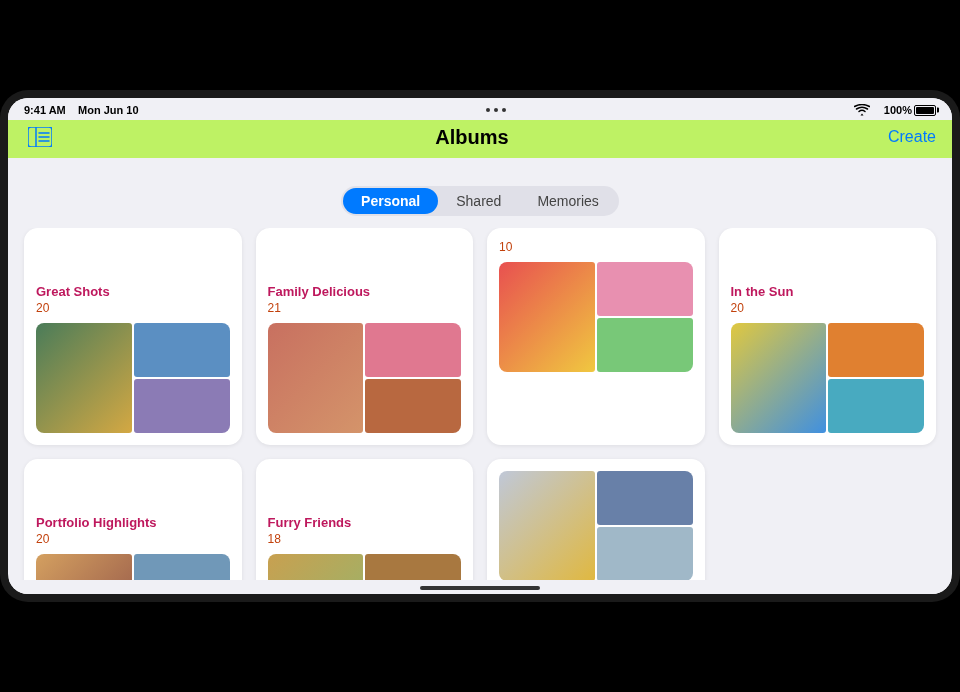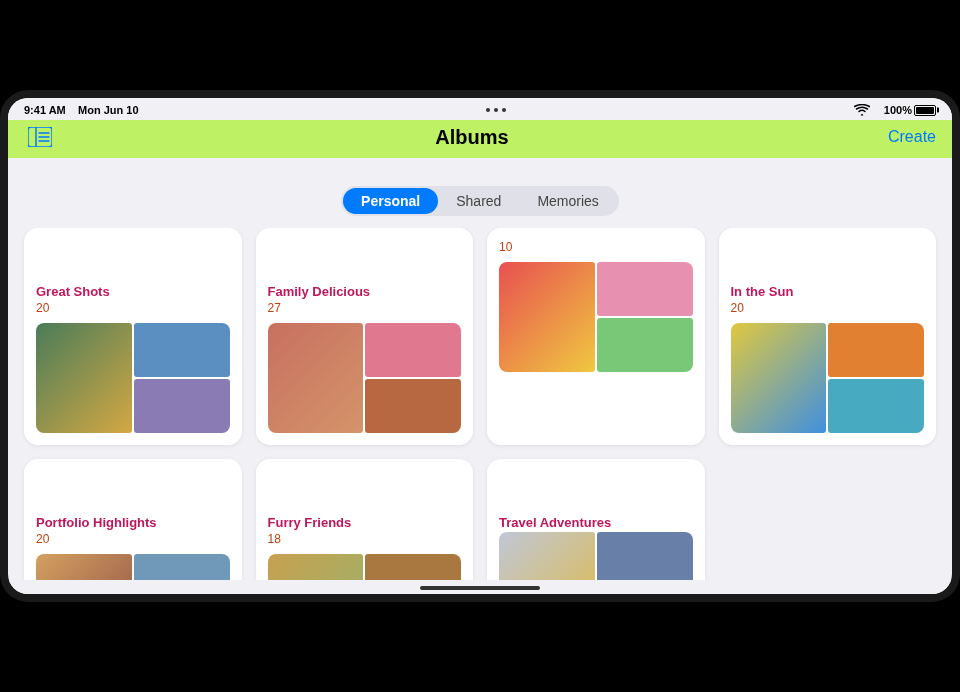--- a/index.html
+++ b/index.html
@@ -307,21 +307,21 @@
             <div class="album-title">Great Shots</div>
             <div class="album-count">20</div>
             <div class="album-photos" style="display: grid; grid-template-columns: 1fr 1fr; grid-template-rows: 1fr 1fr; gap: 2px; border-radius: 8px; overflow: hidden; height: 110px;">
               <div style="background: linear-gradient(135deg, rgb(74, 124, 89), rgb(212, 168, 67)); grid-row: 1 / 3; border-radius: 3px;"></div>
               <div style="background: rgb(91, 143, 194); border-radius: 3px;"></div>
               <div style="background: rgb(139, 123, 181); border-radius: 3px;"></div>
             </div>
           </div>
           <div class="album-card">
             <div class="album-title">Family Delicious</div>
-            <div class="album-count">27</div>
+            <div class="album-count">21</div>
             <div class="album-photos" style="display: grid; grid-template-columns: 1fr 1fr; grid-template-rows: 1fr 1fr; gap: 2px; border-radius: 8px; overflow: hidden; height: 110px;">
               <div style="background: linear-gradient(135deg, rgb(200, 112, 96), rgb(212, 148, 106)); grid-row: 1 / 3; border-radius: 3px;"></div>
               <div style="background: rgb(224, 120, 144); border-radius: 3px;"></div>
               <div style="background: rgb(184, 104, 64); border-radius: 3px;"></div>
             </div>
           </div>
           <div class="album-card">
             <div class="album-count">10</div>
             <div class="album-photos" style="display: grid; grid-template-columns: 1fr 1fr; grid-template-rows: 1fr 1fr; gap: 2px; border-radius: 8px; overflow: hidden; height: 110px;">
               <div style="background: linear-gradient(135deg, rgb(232, 80, 80), rgb(240, 200, 64)); grid-row: 1 / 3; border-radius: 3px;"></div>
@@ -350,21 +350,20 @@
           <div class="album-card">
             <div class="album-title">Furry Friends</div>
             <div class="album-count">18</div>
             <div class="album-photos" style="display: grid; grid-template-columns: 1fr 1fr; grid-template-rows: 1fr 1fr; gap: 2px; border-radius: 8px; overflow: hidden; height: 110px;">
               <div style="background: linear-gradient(135deg, rgb(200, 160, 80), rgb(144, 184, 112)); grid-row: 1 / 3; border-radius: 3px;"></div>
               <div style="background: rgb(168, 120, 64); border-radius: 3px;"></div>
               <div style="background: rgb(120, 168, 64); border-radius: 3px;"></div>
             </div>
           </div>
           <div class="album-card">
-            <div class="album-title">Travel Adventures</div>
             <div class="album-photos" style="display: grid; grid-template-columns: 1fr 1fr; grid-template-rows: 1fr 1fr; gap: 2px; border-radius: 8px; overflow: hidden; height: 110px;">
               <div style="background: linear-gradient(135deg, rgb(192, 200, 216), rgb(224, 184, 64)); grid-row: 1 / 3; border-radius: 3px;"></div>
               <div style="background: rgb(104, 128, 168); border-radius: 3px;"></div>
               <div style="background: rgb(160, 184, 200); border-radius: 3px;"></div>
             </div>
           </div>
         </div>
     </div>
 
     <div class="home-indicator">

